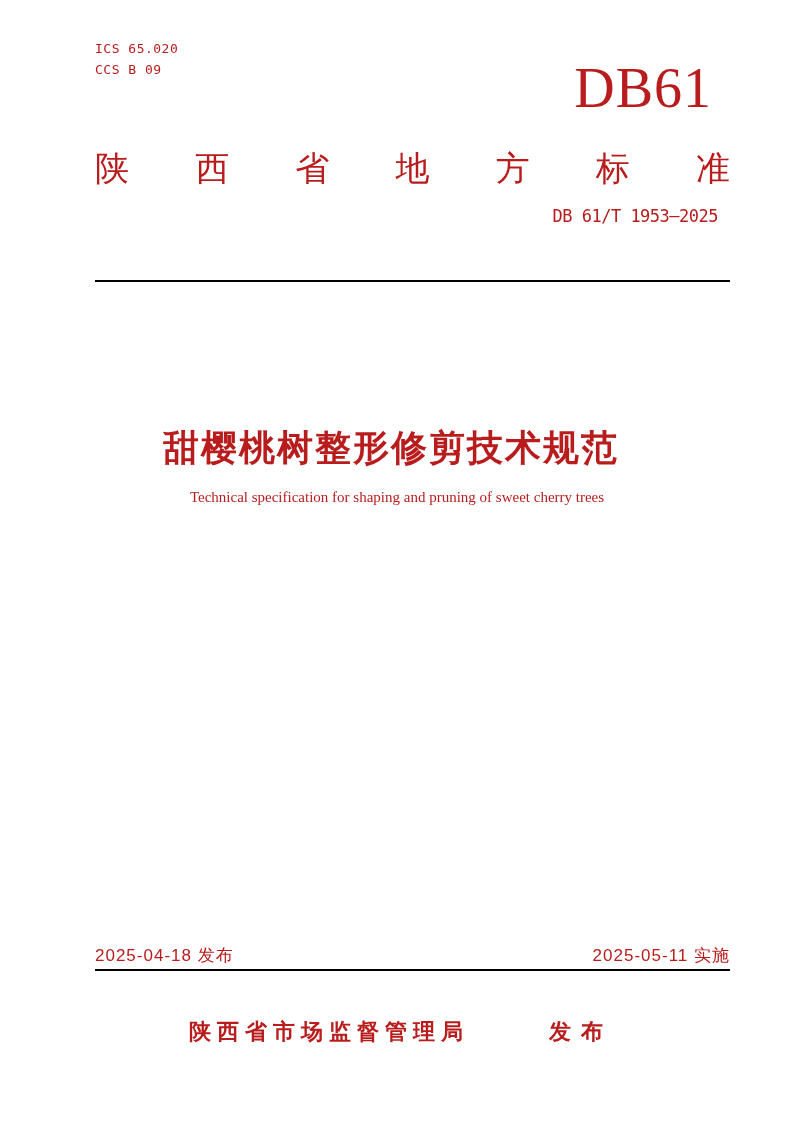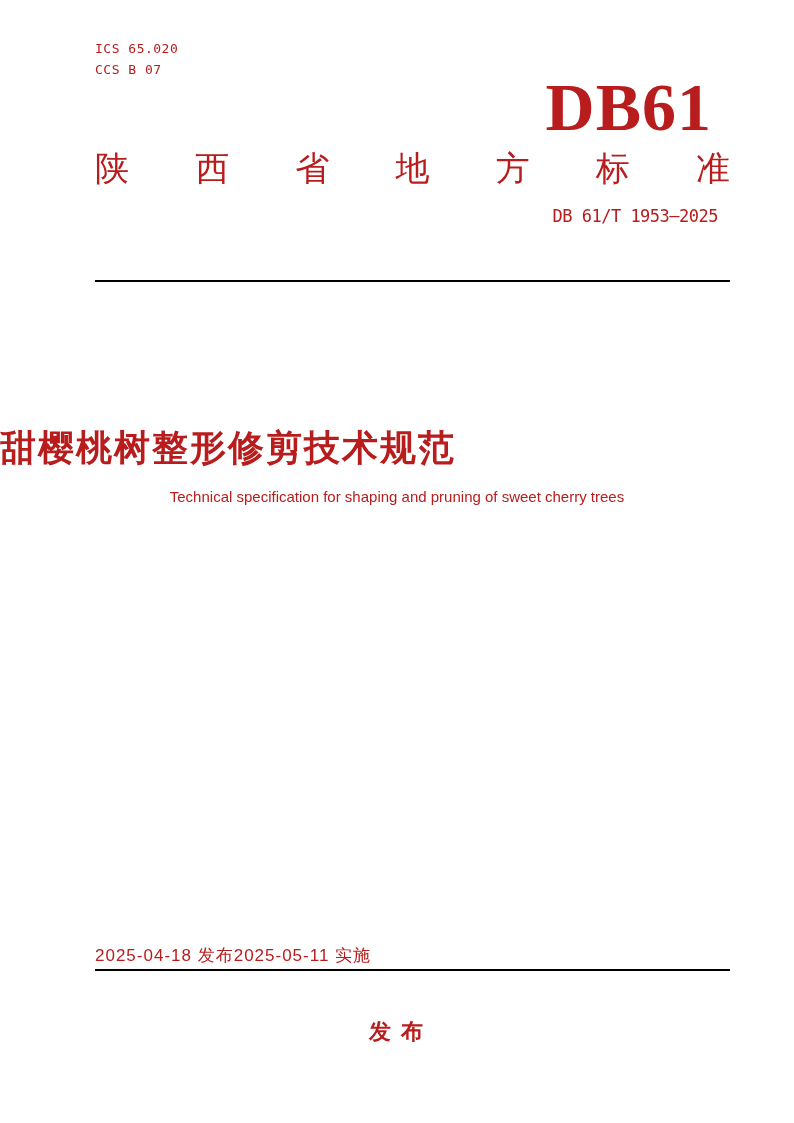--- a/index.html
+++ b/index.html
@@ -19,24 +19,24 @@
     left: 95px;
     top: 38px;
     font-family: "DejaVu Sans Mono", "Liberation Mono", monospace;
     font-size: 13px;
     line-height: 21px;
     letter-spacing: 0.5px;
   }
   .db-logo {
     position: absolute;
     right: 82px;
-    top: 73px;
+    top: 60px;
     font-family: "Liberation Serif", "DejaVu Serif", serif;
-    font-weight: 700;
-    font-size: 68px;
+    font-weight: 400;
+    font-size: 56px;
     line-height: 1;
     letter-spacing: 1px;
   }
   .std-category {
     position: absolute;
     left: 95px;
     top: 148px;
     width: 635px;
     display: flex;
     justify-content: space-between;
@@ -59,44 +59,44 @@
     height: 2px;
     background: #000000;
   }
   .rule-top { top: 280px; }
   .rule-bottom { top: 969px; }
   .title-cn {
     position: absolute;
     left: 0;
     right: 12px;
     top: 427px;
-    text-align: left;
+    text-align: center;
     font-size: 36px;
     font-weight: 700;
     letter-spacing: 2px;
     line-height: 42px;
   }
   .title-en {
     position: absolute;
     left: 0;
     right: 0;
     top: 487px;
     text-align: center;
-    font-family: Liberation Sans, sans-serif;
+    font-family: Liberation Serif, serif;
     font-size: 15px;
     letter-spacing: 0px;
     line-height: 20px;
   }
   .dates-row {
     position: absolute;
     left: 95px;
     top: 945px;
     width: 635px;
     display: flex;
-    justify-content: flex-start;
+    justify-content: space-between;
     font-size: 17px;
     letter-spacing: 1px;
     line-height: 22px;
   }
   .publisher-row {
     position: absolute;
     left: 0;
     right: 0;
     top: 1018px;
     display: flex;
@@ -110,21 +110,21 @@
   .publisher-name { letter-spacing: 6px; }
   .publish-label  { letter-spacing: 2px; text-align: right; }
 </style>
 </head>
 <body>
 
 <div class="page">
 
   <div class="ics-block">
     <div>ICS 65.020</div>
-    <div>CCS B 07</div>
+    <div>CCS B 09</div>
   </div>
 
   <div class="db-logo">DB61</div>
 
   <div class="std-category">
     <span>陕</span>
     <span>西</span>
     <span>省</span>
     <span>地</span>
     <span>方</span>
@@ -141,16 +141,17 @@
   <div class="title-en">Technical specification for shaping and pruning of sweet cherry trees</div>
 
   <div class="dates-row">
     <span>2025-04-18 发布</span>
     <span>2025-05-11 实施</span>
   </div>
 
   <div class="rule rule-bottom"></div>
 
   <div class="publisher-row">
+    <span class="publisher-name">陕西省市场监督管理局</span>
     <span class="publish-label">发 布</span>
   </div>
 
 </div>
 
 </body></html>

